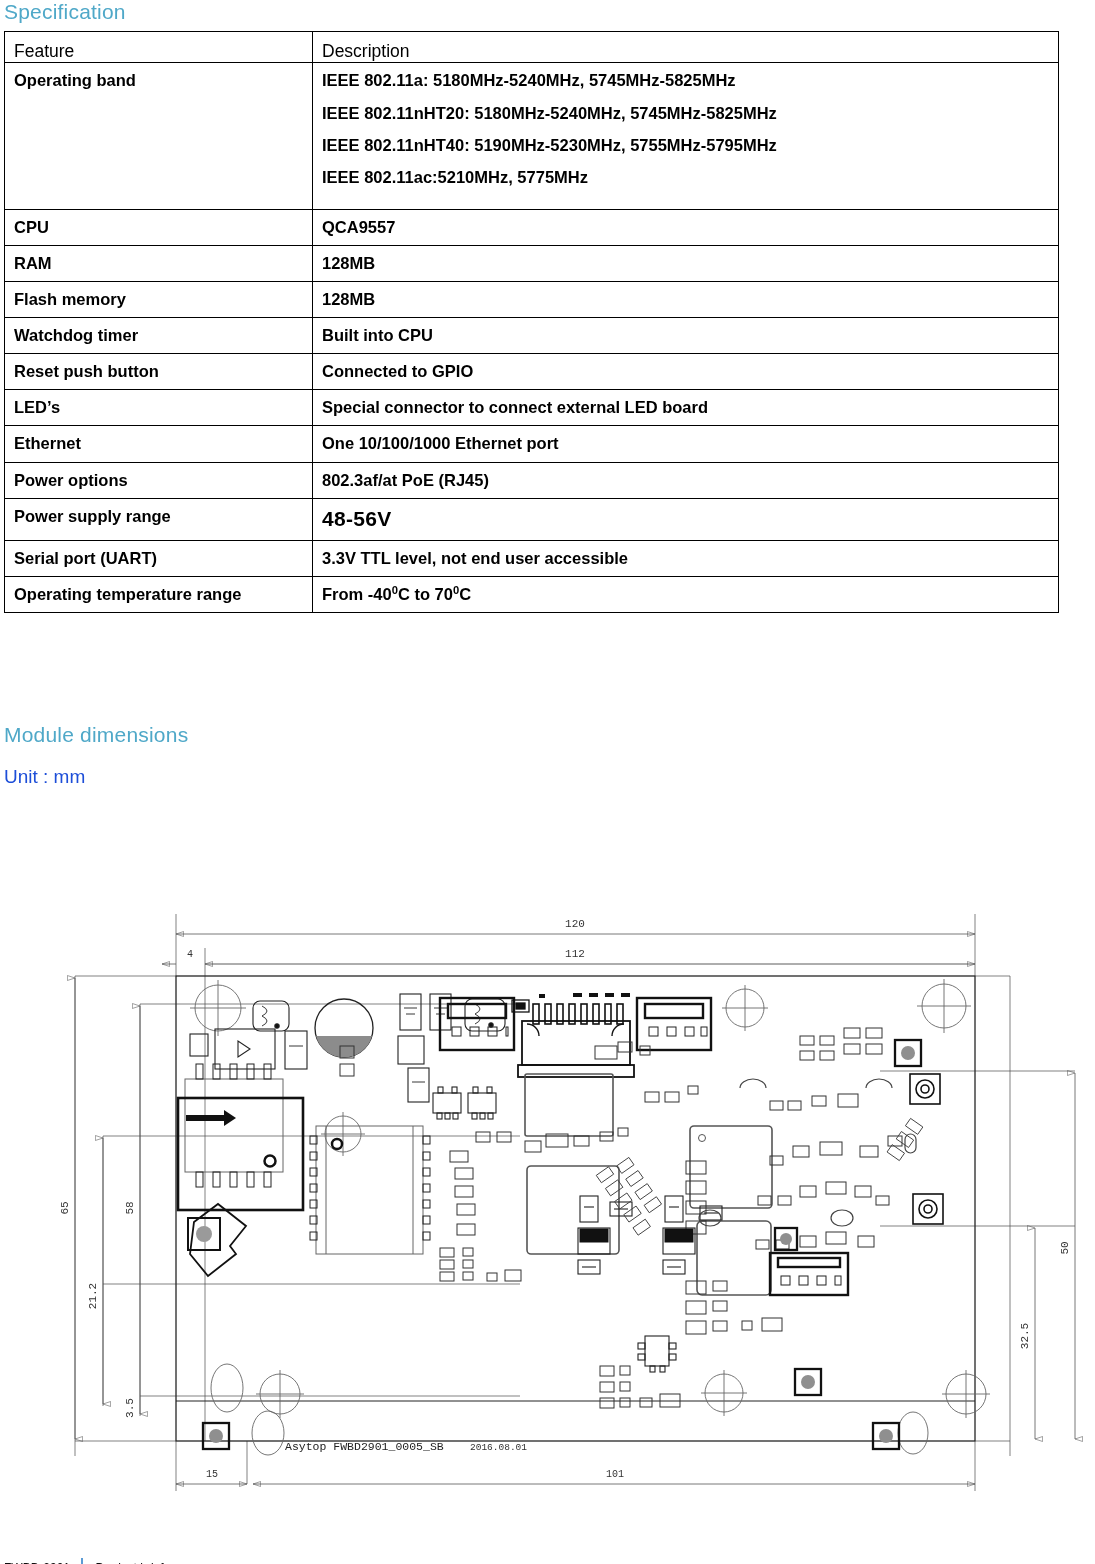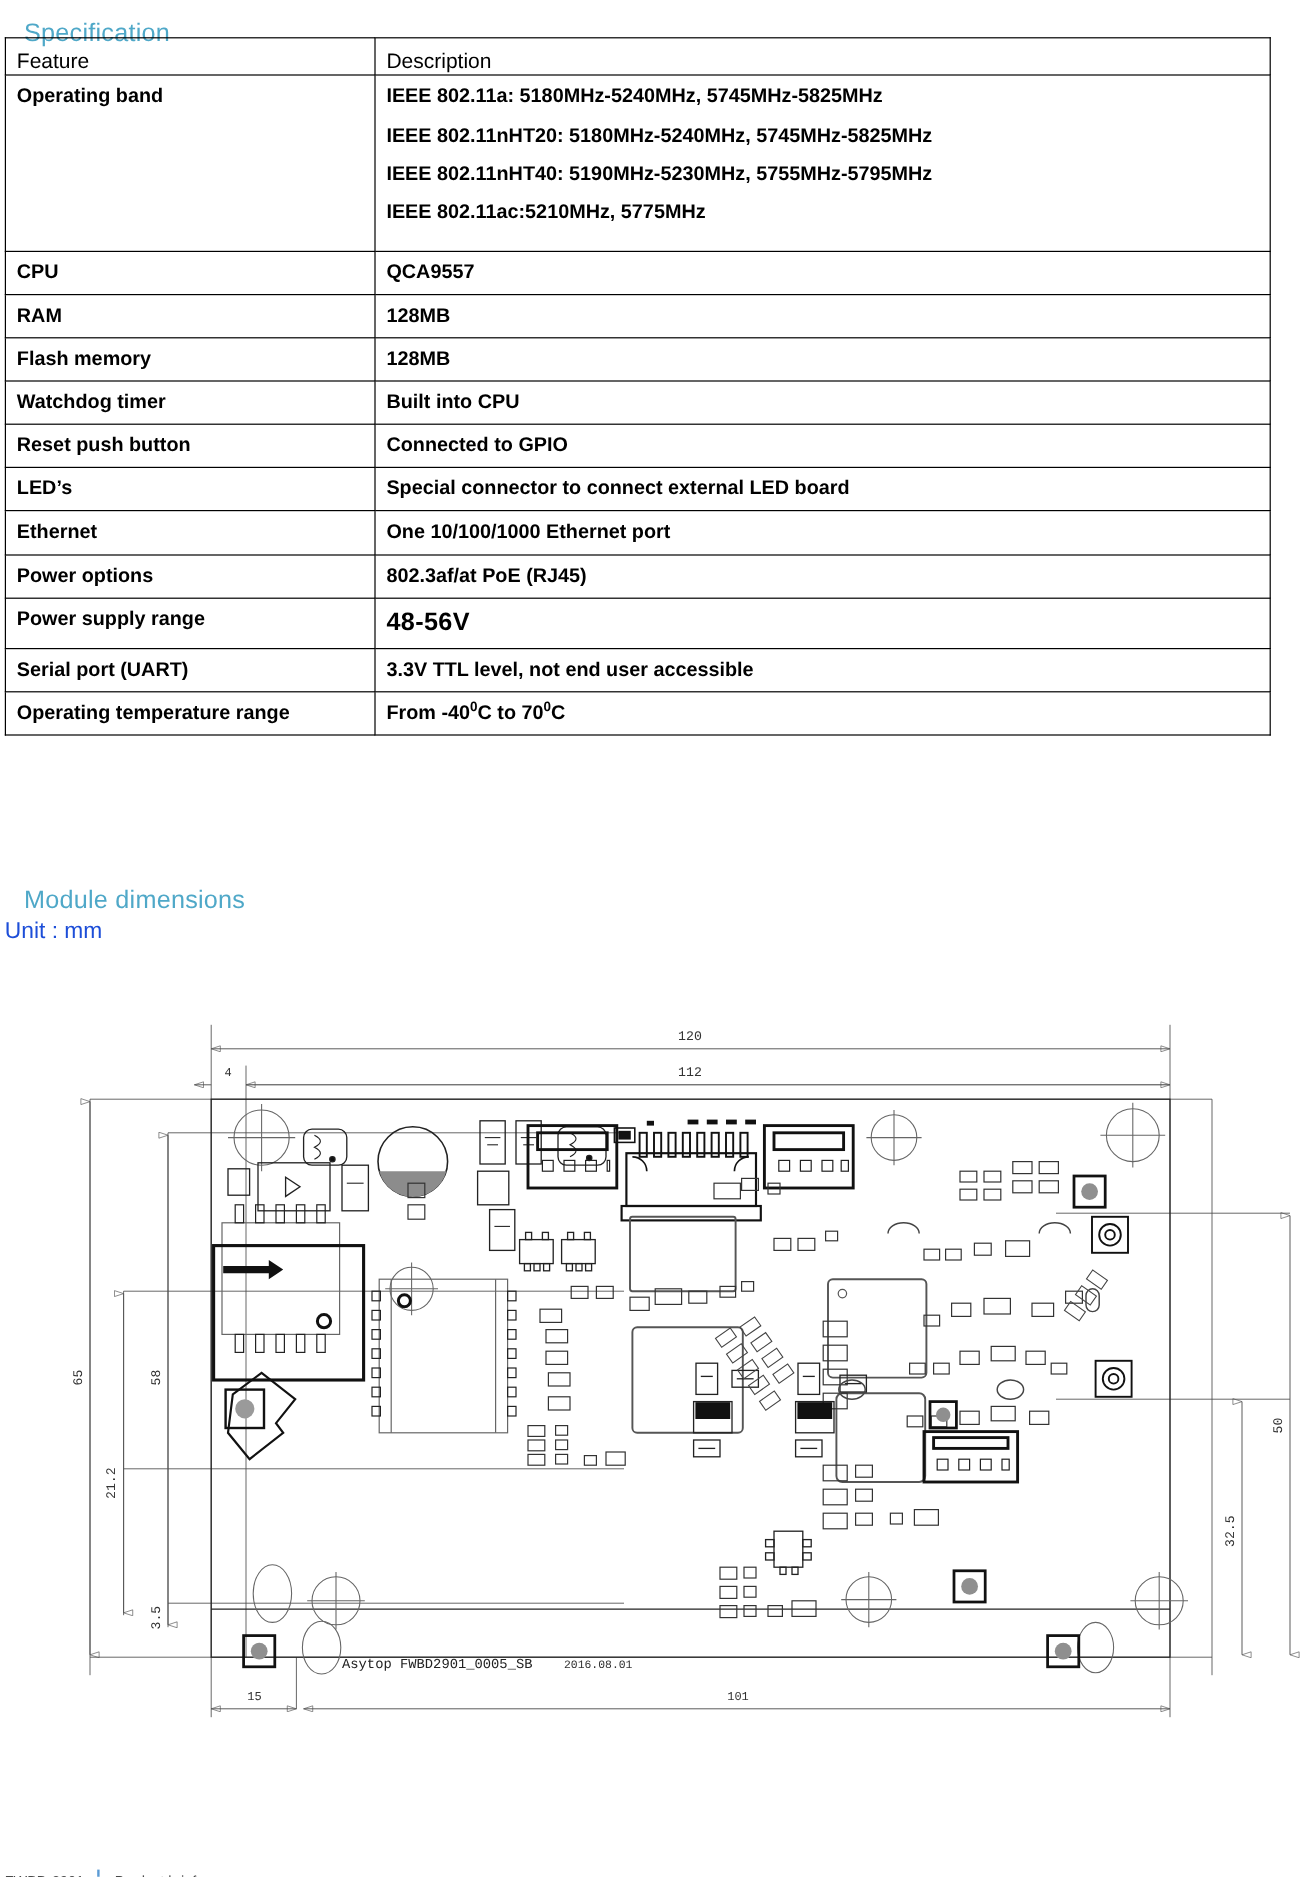--- a/index.html
+++ b/index.html
@@ -23,21 +23,21 @@
     box-sizing: border-box;
   }
 
   
   .section-heading {
     font-size: 21px;
     color: #4FA8C8;
     font-weight: normal;
     letter-spacing: 0.2px;
     line-height: 1.1;
-    margin: 16px;
+    margin: 0;
   }
   #spec-heading {
     position: absolute;
     left: 4px;
     top: 0px;
   }
   #dims-heading {
     position: absolute;
     left: 4px;
     top: 723px;
@@ -80,21 +80,21 @@
   .spec-table td.feat { font-size: 16.5px; }
   .band-line { margin: 0 0 11px 0; }
   .band-line:last-child { margin-bottom: 14px; }
   .big-val { font-size: 21px; letter-spacing: 0.3px; }
   sup.deg { font-size: 0.68em; vertical-align: super; line-height: 0; }
 
   
   #drawing {
     position: absolute;
     left: 0px;
-    top: 836px;
+    top: 896px;
     width: 906px;
     height: 620px;
   }
   #drawing svg { display: block; }
 
   
   #footer {
     position: absolute;
     left: 4px;
     top: 1534px;

